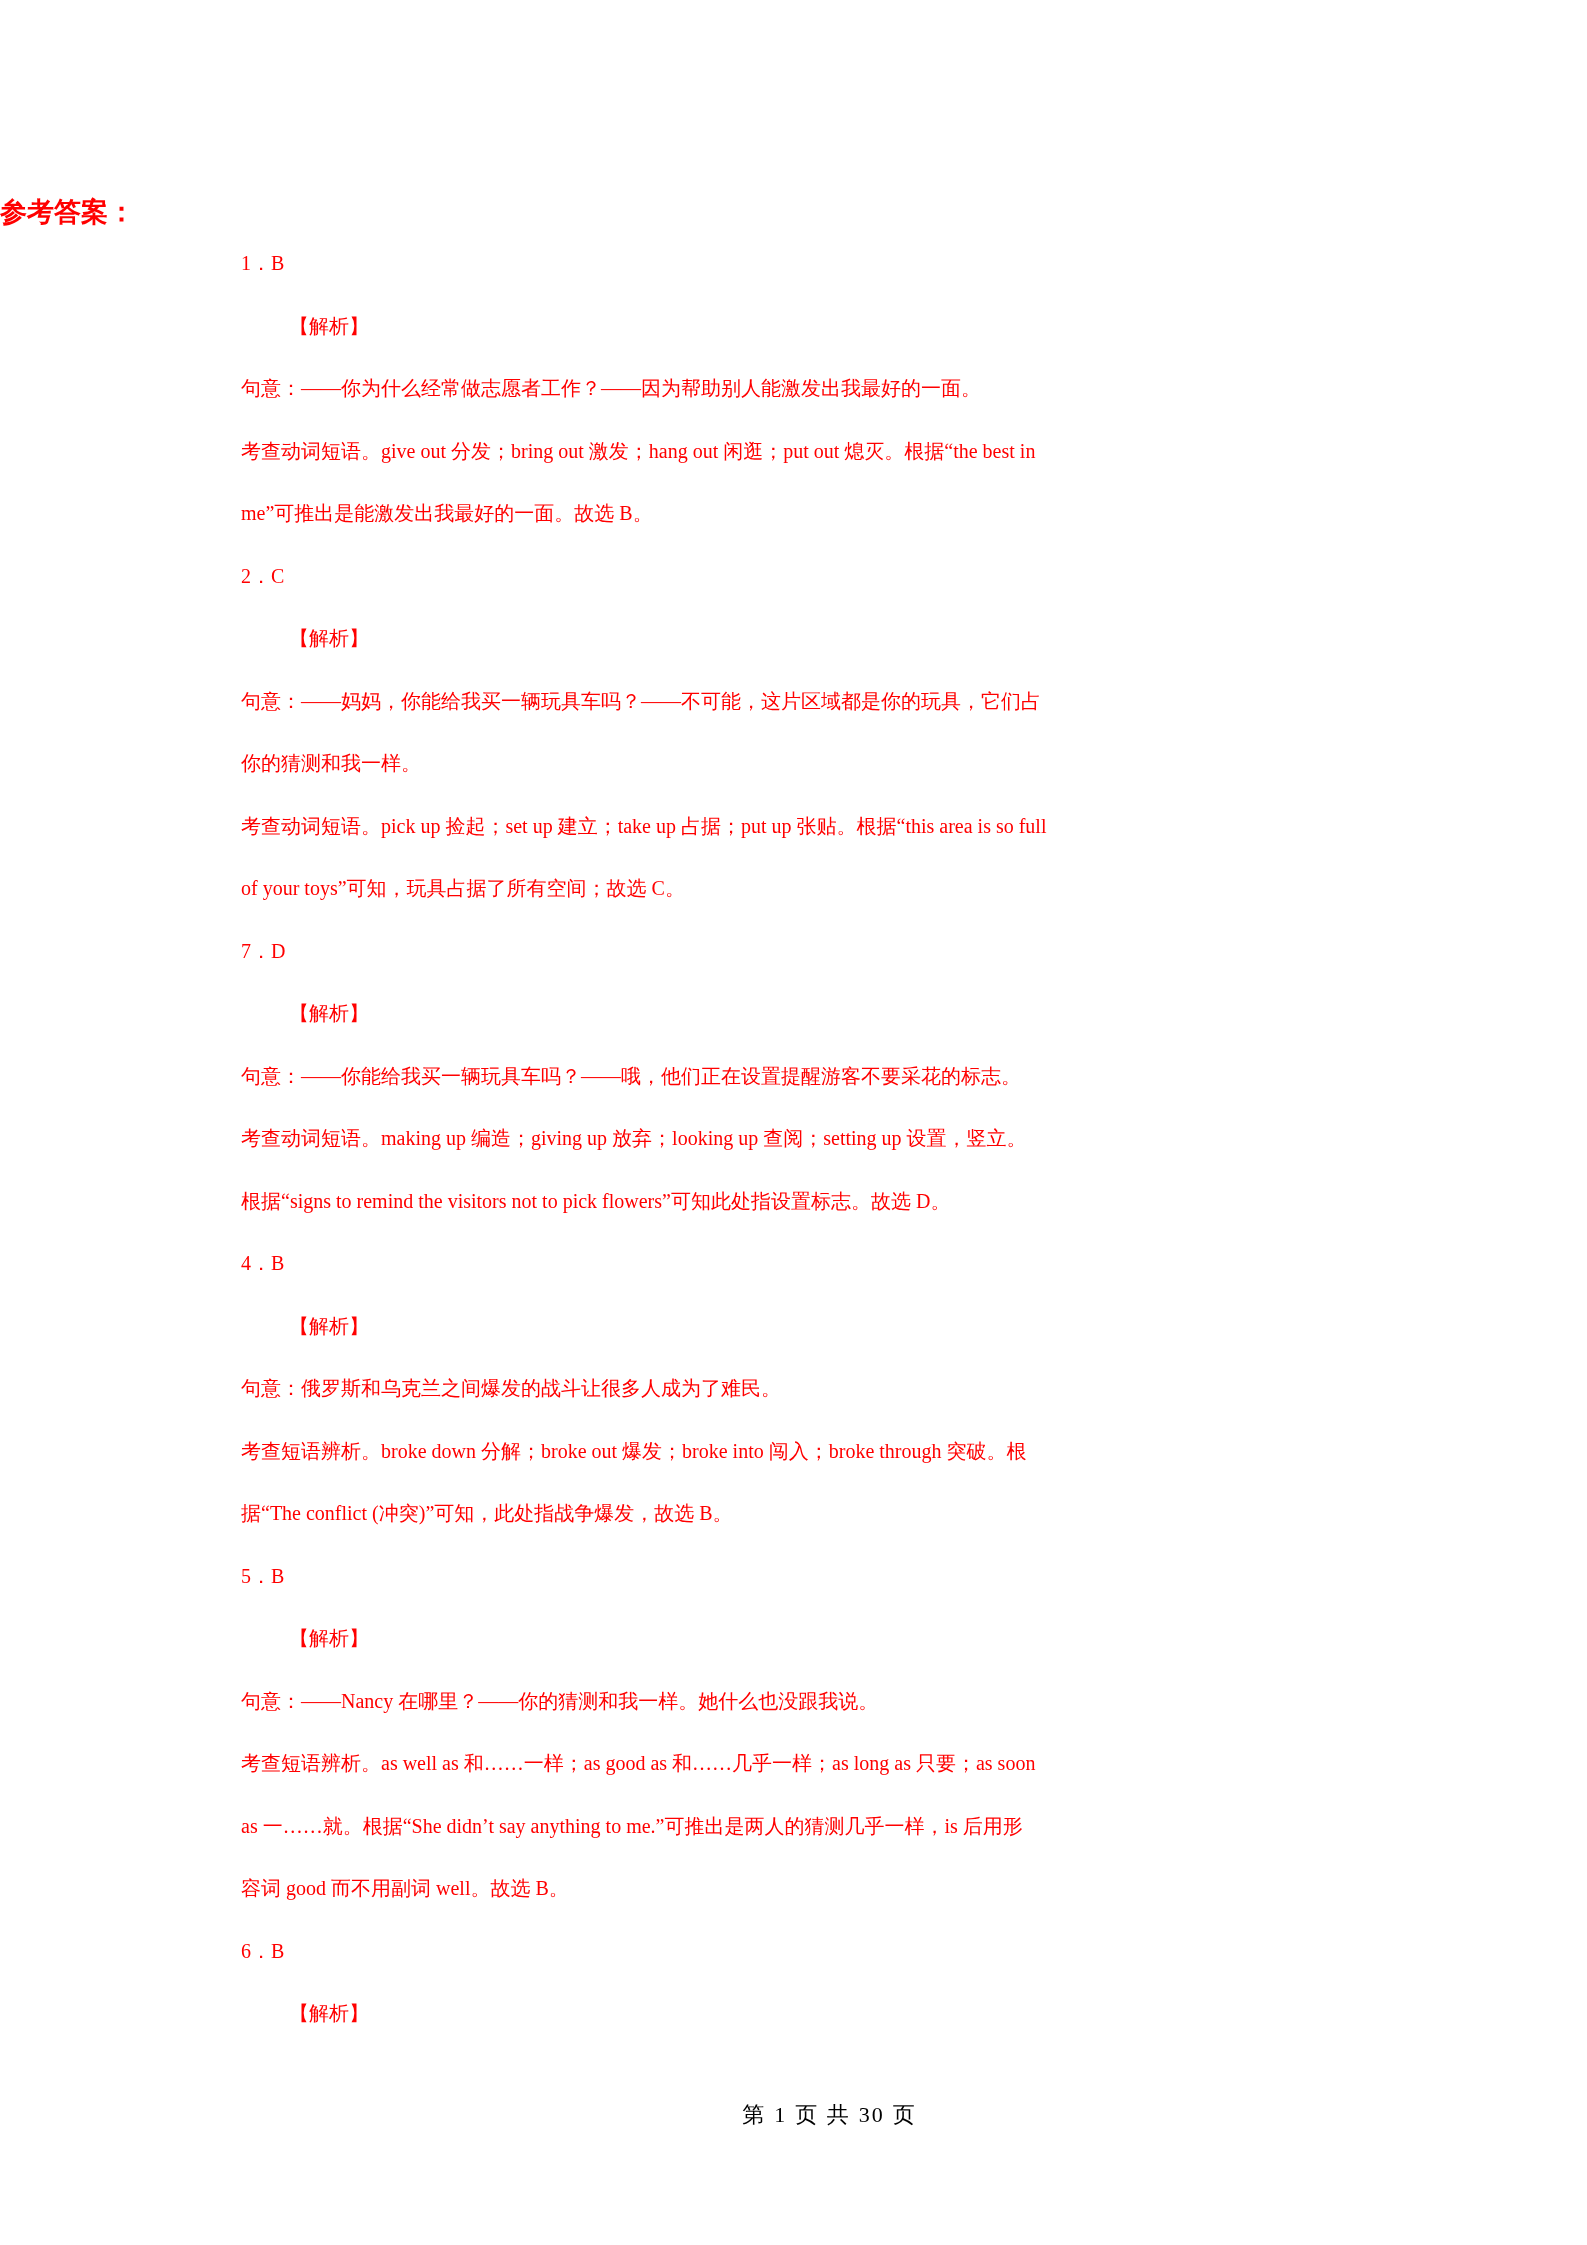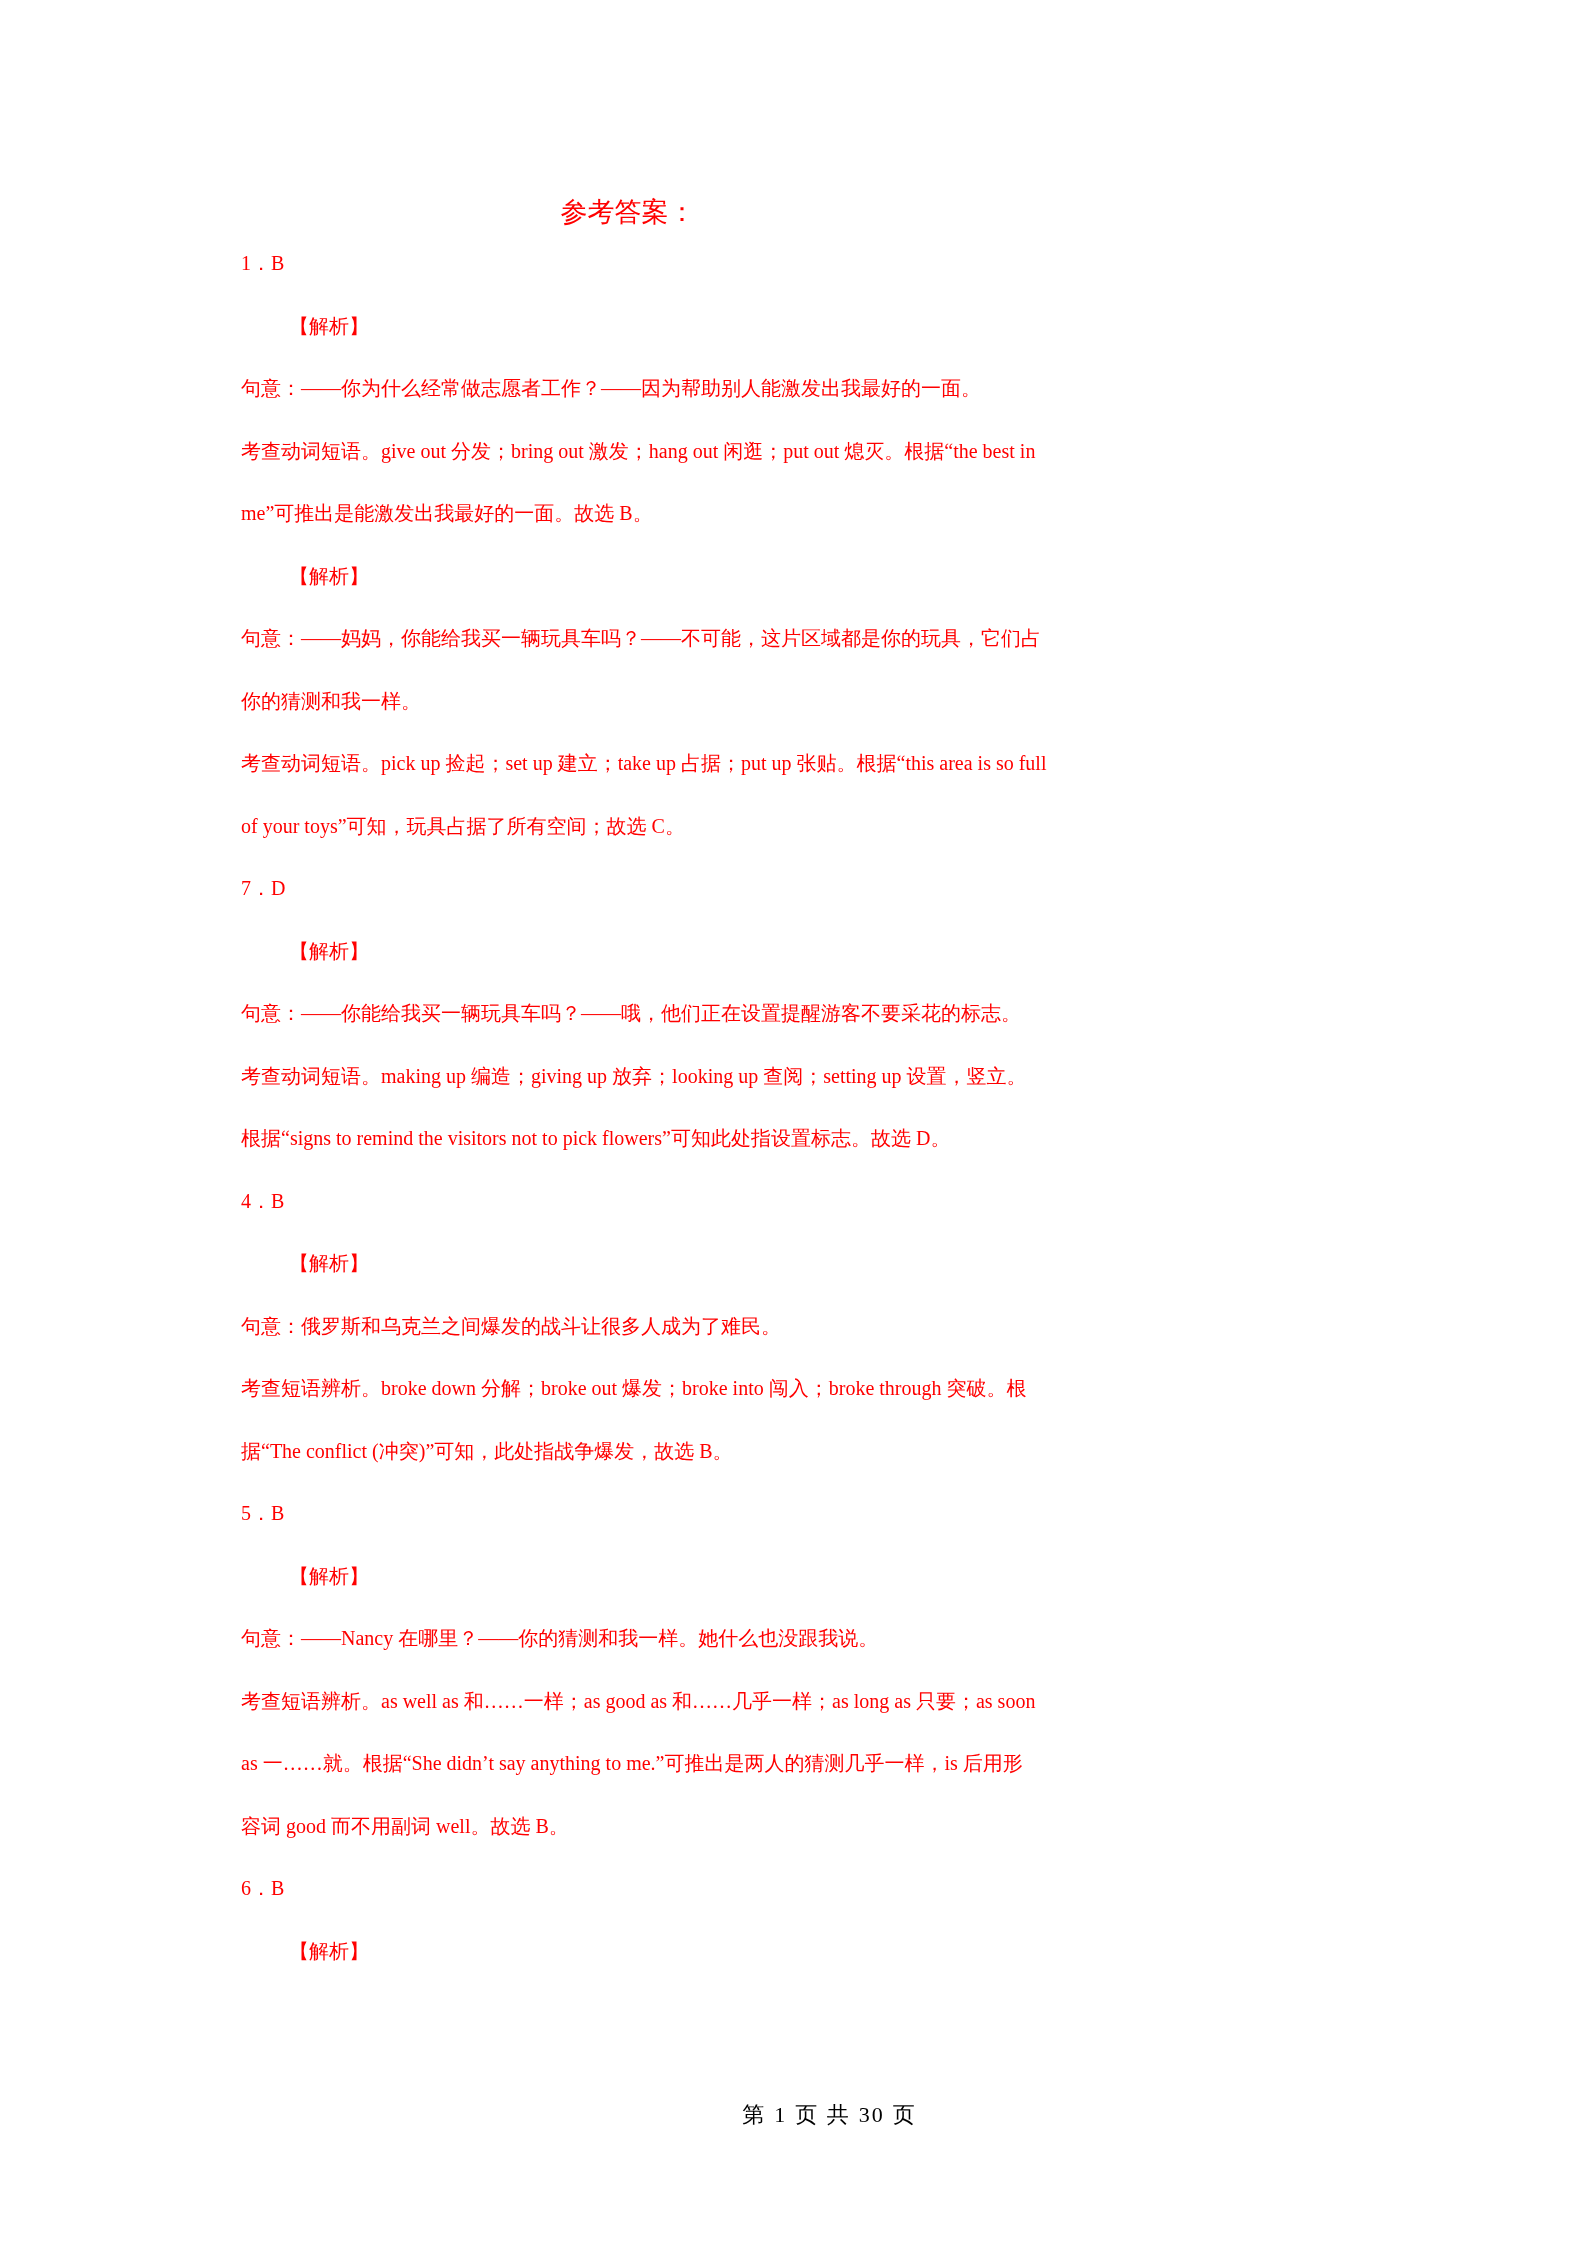--- a/index.html
+++ b/index.html
@@ -1,20 +1,20 @@
 <!DOCTYPE html>
 <html><head>
 <meta charset="utf-8">
 <style>
   html, body { margin: 0; padding: 0; background: #ffffff; }
   body { width: 1587px; height: 2245px; position: relative; overflow: hidden;
          font-family: "Liberation Serif", "DejaVu Serif", serif; }
   .page { position: absolute; left: 0; top: 0; width: 1587px; height: 2245px; }
-  .title { position: absolute; top: 194px; left: 0; width: 1256px; text-align: center;
-           font-size: 27px; font-weight: normal; color: #ff0000; }
+  .title { position: absolute; top: 194px; left: 0; width: 1256px; 
+           font-size: 27px; font-weight: bold; color: #ff0000; }
   .content { position: absolute; left: 241px; top: 232px; width: 1115px; color: #ff0000;
              font-size: 20px; line-height: 62.5px; }
   .line { white-space: nowrap; height: 62.5px; }
   .bracket { color: #ff0000; margin-left: 48px; }
   .footer { position: absolute; top: 2100px; left: 0; width: 1587px; text-align: center;
             font-size: 22px; color: #000000; letter-spacing: 2px; margin-left: 36px; }
   .footer span { margin: 0 4px; }
 </style>
 </head>
 <body>
@@ -26,20 +26,21 @@
 
     <div>
       <div class="line">1．B</div>
       <div class="line bracket">【解析】</div>
       <div class="line">句意：——你为什么经常做志愿者工作？——因为帮助别人能激发出我最好的一面。</div>
       <div class="line">考查动词短语。give out 分发；bring out 激发；hang out 闲逛；put out 熄灭。根据“the best in</div>
       <div class="line">me”可推出是能激发出我最好的一面。故选 B。</div>
     </div>
 
     <div>
+      <div class="line">2．C</div>
       <div class="line bracket">【解析】</div>
       <div class="line">句意：——妈妈，你能给我买一辆玩具车吗？——不可能，这片区域都是你的玩具，它们占</div>
       <div class="line">你的猜测和我一样。</div>
       <div class="line">考查动词短语。pick up 捡起；set up 建立；take up 占据；put up 张贴。根据“this area is so full</div>
       <div class="line">of your toys”可知，玩具占据了所有空间；故选 C。</div>
     </div>
 
     <div>
       <div class="line">7．D</div>
       <div class="line bracket">【解析】</div>

